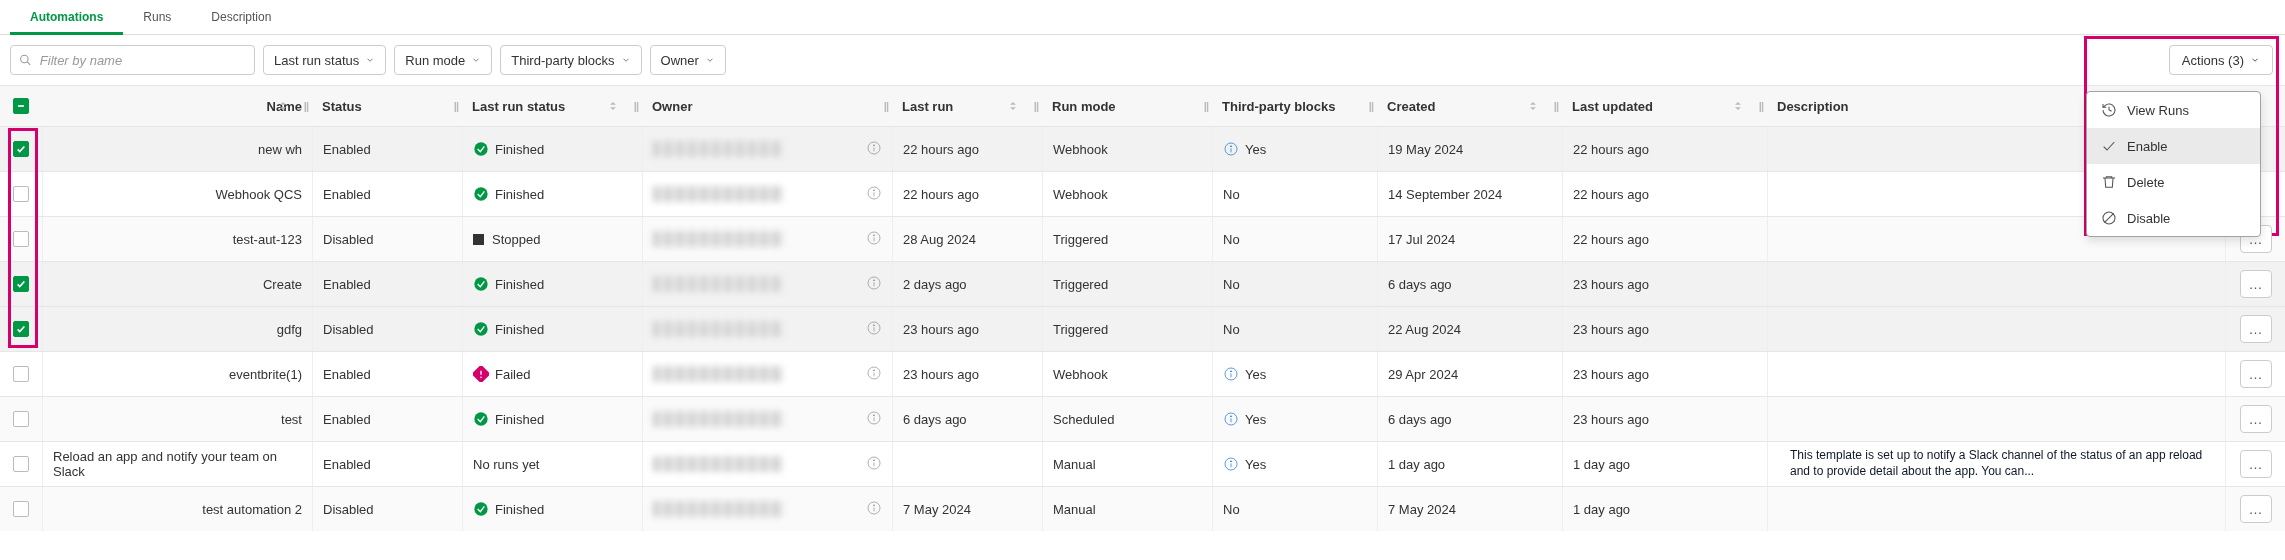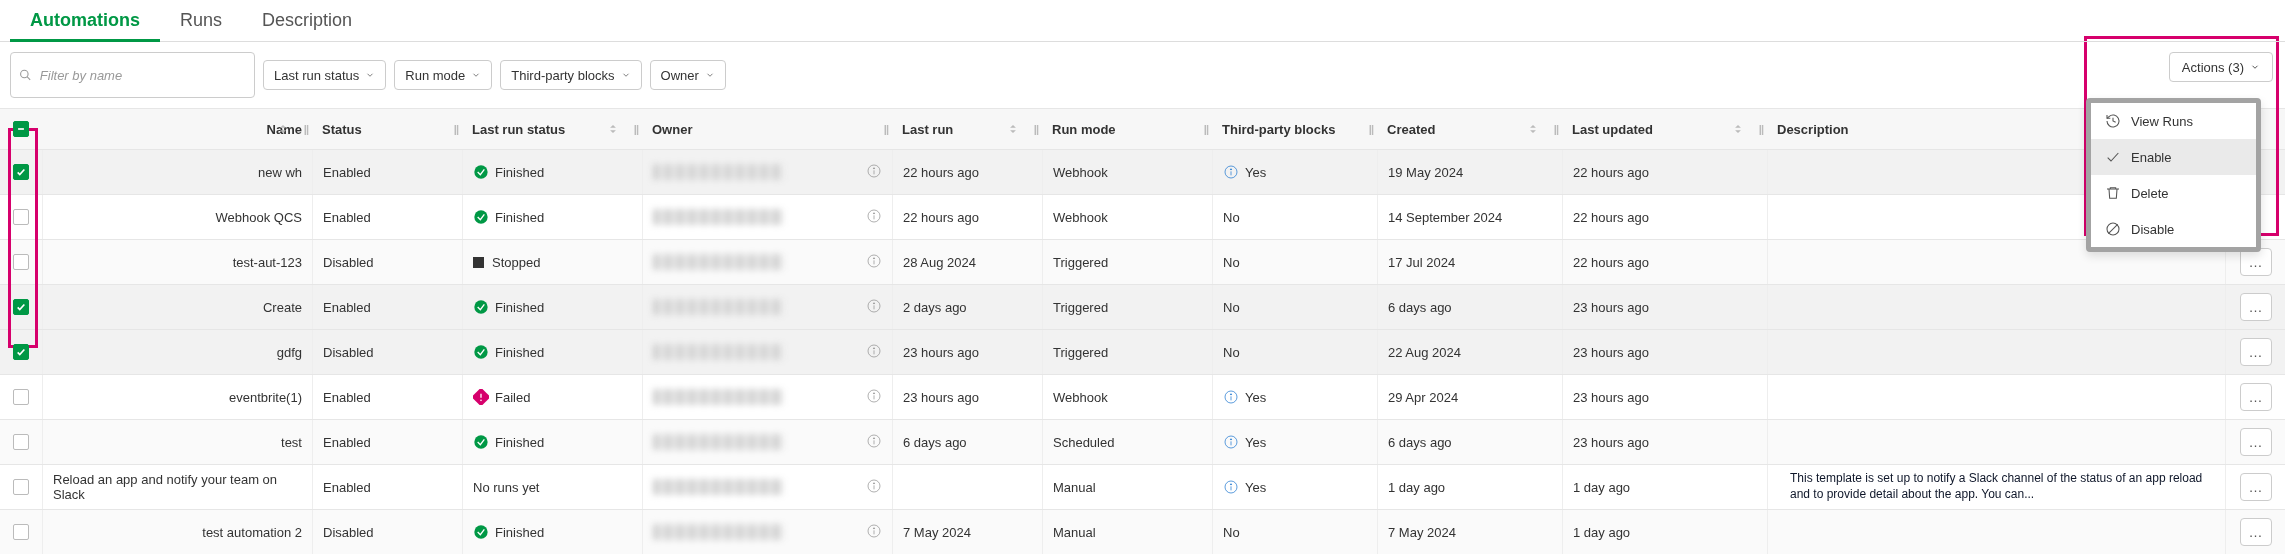--- a/index.html
+++ b/index.html
@@ -1,27 +1,27 @@
 <!DOCTYPE html>
 <html><head>
 <meta charset="utf-8">
 <style>
   * { box-sizing: border-box; font-family: Arial, sans-serif; }
   body { margin:0; padding:0; font-size:13px; color:#333; background:#fff; }
   .wrap { width:2285px; }
 
   
   .tabs { display:flex; border-bottom:1px solid #ddd; padding:0 10px; position:relative; }
-  .tab { padding:10px 20px; font-size:18px; color:#555; cursor:pointer; }
+  .tab { padding:10px 20px; font-size:12px; color:#555; cursor:pointer; }
   .tab.active { color:#009845; position:relative; font-weight:600; }
   .tab.active::after { content:""; position:absolute; left:0; right:0; bottom:-1px; height:3px; background:#009845; }
 
   
   .toolbar { display:flex; align-items:center; gap:8px; padding:10px 10px; position:relative; }
-  .search { display:flex; align-items:center; border:1px solid #ccc; border-radius:4px; width:245px; height:46px; padding:0 8px; color:#999; gap:6px; }
+  .search { display:flex; align-items:center; border:1px solid #ccc; border-radius:4px; width:245px; height:30px; padding:0 8px; color:#999; gap:6px; }
   .search input { border:none; outline:none; width:100%; font-size:13px; }
   .search input::placeholder { color:#999; font-style:italic; }
   .pill { display:flex; align-items:center; gap:6px; border:1px solid #ccc; border-radius:4px; height:30px; padding:0 10px; font-size:13px; cursor:pointer; }
   .pill svg { flex:none; }
   .actions-wrap { position:absolute; right:12px; top:10px; }
   .actions-btn { display:flex; align-items:center; gap:6px; border:1px solid #ccc; border-radius:4px; height:30px; padding:0 12px; font-size:13px; cursor:pointer; background:#fff; }
 
   
   .anno-left { position:absolute; border:3px solid #d6006c; pointer-events:none; }
   .anno-right { position:absolute; border:3px solid #d6006c; pointer-events:none; }
@@ -65,21 +65,21 @@
   .stopped-sq { width:11px; height:11px; background:#333; margin-right:8px; }
 
   .owner-blur { width:130px; height:16px; filter:blur(3px); background:repeating-linear-gradient(90deg,#d0d0d0 0 6px,#e8e8e8 6px 12px); border-radius:2px; }
   .owner-info { margin-left:auto; }
   .info-ico { width:16px; height:16px; stroke:#888; fill:none; }
   .info-blue { width:16px; height:16px; stroke:#0b6bcb; fill:none; }
 
   .row-menu-btn { width:32px; height:28px; border:1px solid #ccc; border-radius:4px; display:flex; align-items:center; justify-content:center; background:#fff; cursor:pointer; font-size:14px; color:#555; }
 
   
-  .dropdown { position:absolute; right:12px; top:46px; width:175px; background:#fff; border:5px solid #a3a3a3; border-radius:4px; box-shadow:0 4px 10px rgba(0,0,0,.12); z-index:5; }
+  .dropdown { position:absolute; right:12px; top:46px; width:175px; background:#fff; border:1px solid #a3a3a3; border-radius:4px; box-shadow:0 4px 10px rgba(0,0,0,.12); z-index:5; }
   .dd-item { display:flex; align-items:center; gap:10px; padding:10px 14px; font-size:13px; cursor:pointer; }
   .dd-item.highlight { background:#eaeaea; }
   .dd-ico { width:16px; height:16px; fill:none; stroke:#555; stroke-width:1.6; }
 
   
   .outer { position:relative; }
 </style>
 </head>
 <body>
 

